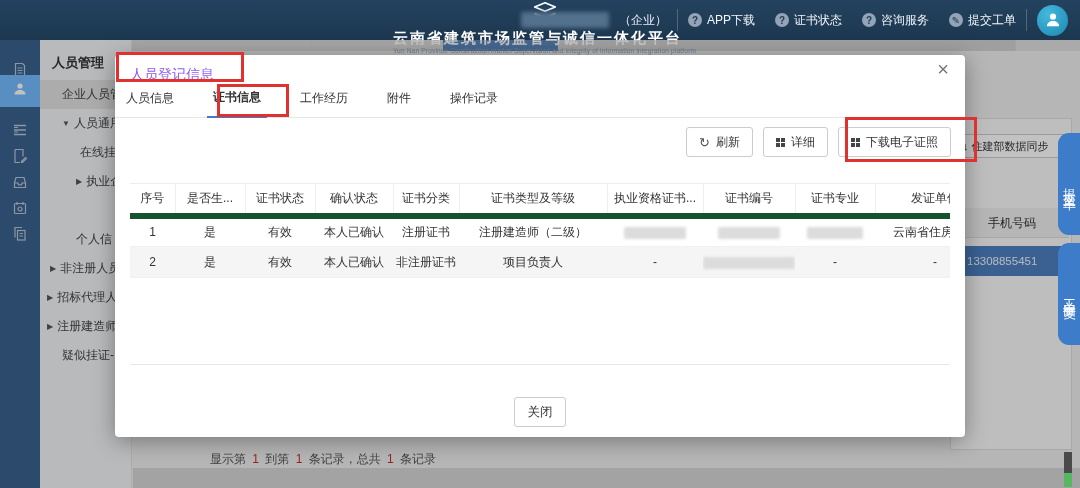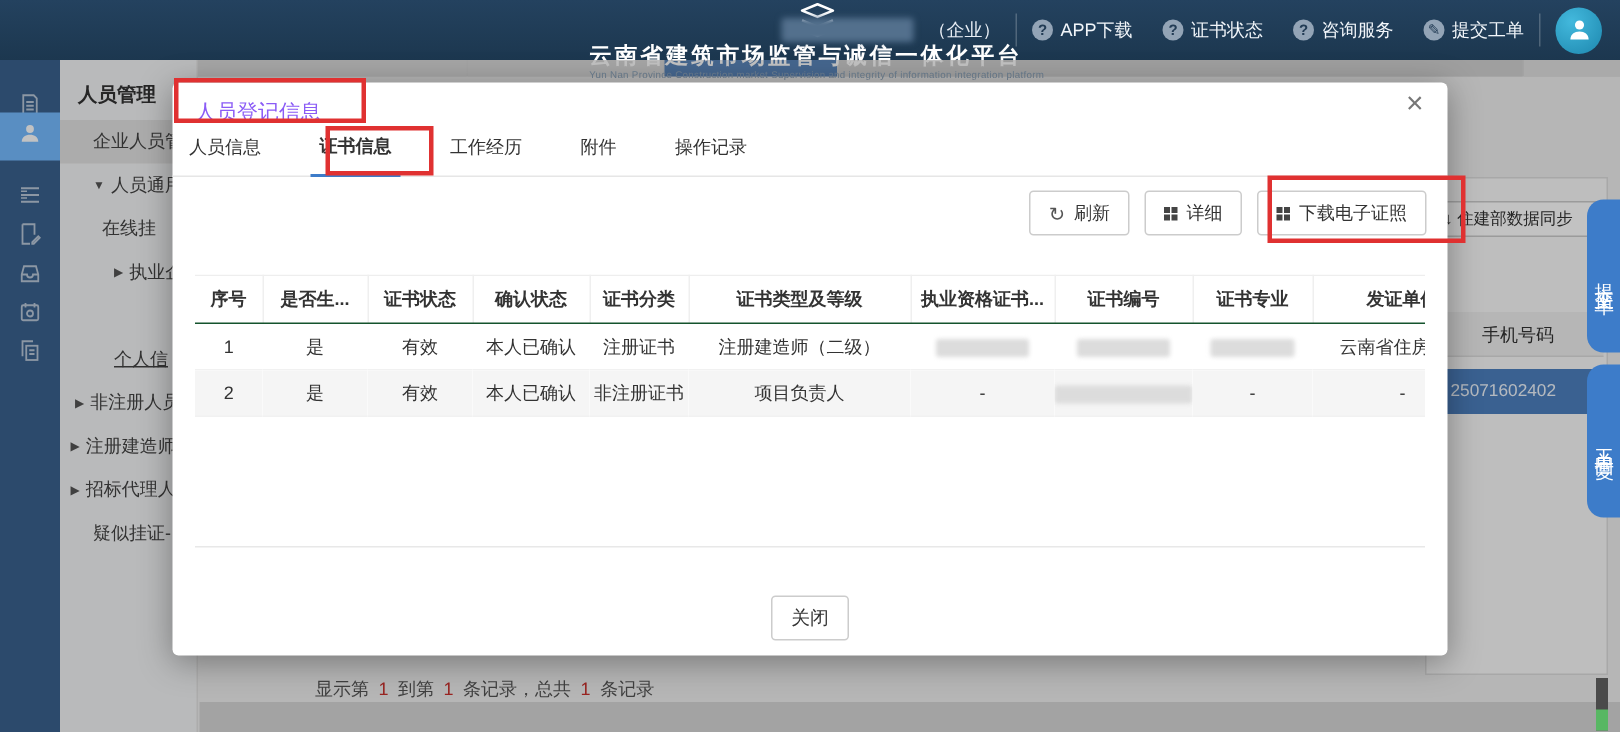--- a/index.html
+++ b/index.html
@@ -67,21 +67,21 @@
   .m-tab.active { font-weight:bold; border-bottom:2px solid var(--accent); margin-bottom:-1px; }
   .m-toolbar { position:absolute; right:14px; top:72px; display:flex; gap:10px; }
   .tb-btn { height:30px; background:#fff; border:1px solid #ccc; border-radius:3px; font-size:12px; color:#333;
             display:flex; align-items:center; gap:6px; padding:0 12px; cursor:pointer; white-space:nowrap; }
   .ico-refresh { font-size:13px; color:#555; line-height:1; }
   .ico-grid { width:9px; height:9px; position:relative; display:inline-block; }
   .ico-grid::before { content:""; position:absolute; left:0; top:0; width:4px; height:4px; background:#444;
                       box-shadow:5px 0 #444, 0 5px #444, 5px 5px #444; }
   .m-tablewrap { position:absolute; left:15px; top:128px; width:820px; height:182px; overflow:hidden; border-bottom:1px solid #e8e8e8; }
   table.grid { border-collapse:collapse; table-layout:fixed; width:865px; font-size:12px; color:#333; }
-  table.grid th { height:32px; font-weight:bold; border-bottom:1px solid #14532d; border-top:1px solid #eee;
+  table.grid th { height:32px; font-weight:normal; border-bottom:6px solid #14532d; border-top:1px solid #eee;
                   border-right:1px solid #efefef; text-align:center; white-space:nowrap; overflow:hidden; }
   table.grid td { height:31px; text-align:center; border-bottom:1px solid #f1f1f1; white-space:nowrap; overflow:hidden; }
   tr.striped td { background:#f5f5f5; }
   .blur-cell { display:inline-block; height:12px; border-radius:2px; background:#dcdcdc; filter:blur(1.5px); vertical-align:middle; }
   .m-footer-btn { position:absolute; left:399px; top:342px; width:52px; height:30px; background:#fff; border:1px solid #ccc;
                   border-radius:3px; font-size:12.5px; color:#333; cursor:pointer; }
 
   
   .anno { position:absolute; border:3px solid var(--annotation-red); z-index:20; pointer-events:none; }
   .anno1 { left:116px; top:52px; width:128px; height:30px; }
@@ -198,35 +198,35 @@
           <path d="M7.5 7.5h3.5M7.5 10h3.5"></path>
         </svg></span>
     </div>
   </div>
 
 <div class="sidebar">
   <div class="side-title">人员管理</div>
   <div id="side-items">
       <div class="side-item sel" style="padding-left: 22px;"><span>企业人员管</span></div>
       <div class="side-item" style="padding-left: 22px;"><span class="arr">▼</span><span>人员通用业</span></div>
-      <div class="side-item" style="padding-left: 28px;"><span>在线挂</span></div>
+      <div class="side-item" style="padding-left: 40px;"><span>在线挂</span></div>
       <div class="side-item" style="padding-left: 36px;"><span class="arr">▶</span><span>执业企</span></div>
       <div class="side-item" style="padding-left: 36px; margin-left: 48px;"><span>聘用企</span></div>
-      <div class="side-item" style="padding-left: 36px; text-decoration: underline;"><span>个人信</span></div>
+      <div class="side-item" style="padding-left: 36px;"><span>个人信</span></div>
       <div class="side-item" style="padding-left: 10px;"><span class="arr">▶</span><span>非注册人员</span></div>
+      <div class="side-item" style="padding-left: 7px;"><span class="arr">▶</span><span>招标代理人</span></div>
       <div class="side-item" style="padding-left: 7px;"><span class="arr">▶</span><span>注册建造师</span></div>
-      <div class="side-item" style="padding-left: 7px;"><span class="arr">▶</span><span>招标代理人</span></div>
       <div class="side-item" style="padding-left: 22px;"><span>疑似挂证-</span></div>
     </div>
 </div>
 
 <div class="bg-panel"></div>
 <div class="sync-btn">↓ 住建部数据同步</div>
 <div class="phone-head">手机号码</div>
-<div class="phone-row">25071602402</div>
+<div class="phone-row">13308855451</div>
 <div class="status-line" id="status"><span>显示第 </span><span class="num">1</span><span> 到第 </span><span class="num">1</span><span> 条记录，总共 </span><span class="num">1</span><span> 条记录</span></div>
 <div class="bottom-bar"></div>
 
 <div class="overlay"></div>
 
 <div class="modal">
   <div class="m-title">人员登记信息</div>
   <div class="m-close">×</div>
   <div class="m-tabs" id="mtabs">
       <div class="m-tab">人员信息</div>

